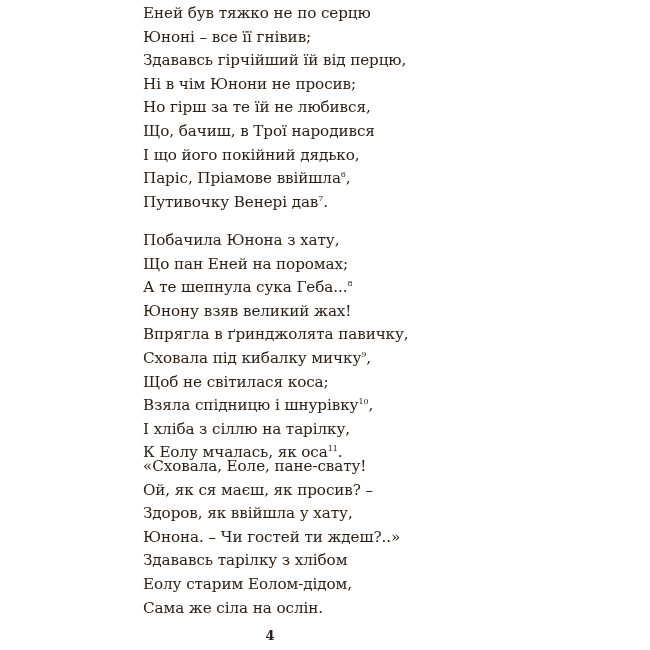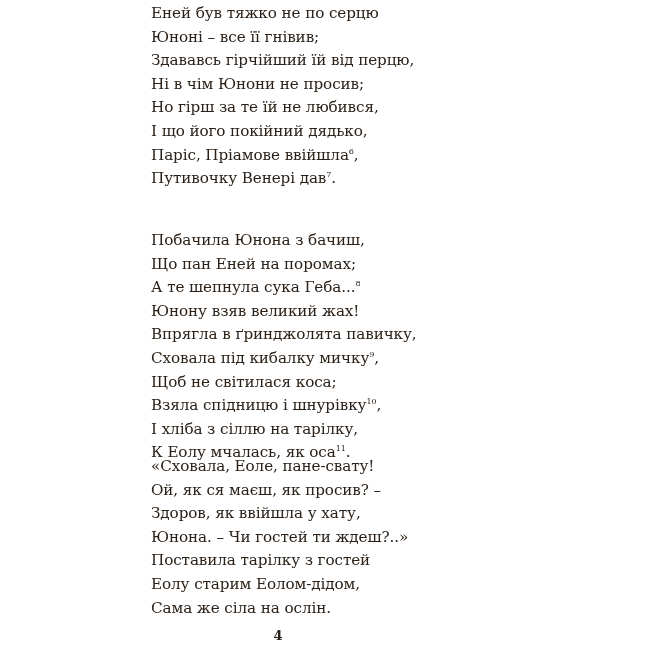--- a/index.html
+++ b/index.html
@@ -1,17 +1,17 @@
 <!DOCTYPE html>
 <html><head>
 <meta charset="utf-8">
 <style>
   html, body { margin:0; padding:0; background:#ffffff; }
   body { width:650px; height:650px; position:relative; overflow:hidden; }
-  .page { position:absolute; left:0; top:0; width:562px; height:650px;margin-left:8px; }
+  .page { position:absolute; left:0; top:0; width:562px; height:650px; }
   .stanza { position:absolute; left:143px; margin:0; padding:0; }
   .line {
     font-family: "DejaVu Serif", "Liberation Serif", serif;
     font-size: 15.2px;
     line-height: 23.6px;
     color: #2b2118;
     white-space: nowrap;
     letter-spacing: -0.1px;
   }
   sup { font-size: 8px; vertical-align: 6px; line-height:0; }
@@ -27,39 +27,40 @@
 </head>
 <body>
 
 <div class="page">
   <div class="stanza" id="s1">
       <div class="line"><span>Еней був тяжко не по серцю</span></div>
       <div class="line"><span>Юноні – все її гнівив;</span></div>
       <div class="line"><span>Здававсь гірчійший їй від перцю,</span></div>
       <div class="line"><span>Ні в чім Юнони не просив;</span></div>
       <div class="line"><span>Но гірш за те їй не любився,</span></div>
+      <div class="line"><span>Що, бачиш, в Трої народився</span></div>
       <div class="line"><span>І що його покійний дядько,</span></div>
       <div class="line"><span>Паріс, Пріамове ввійшла</span><sup>6</sup><span>,</span></div>
       <div class="line"><span>Путивочку Венері дав</span><sup>7</sup><span>.</span></div>
     </div>
   <div class="stanza" id="s2">
-      <div class="line"><span>Побачила Юнона з бачиш,</span></div>
+      <div class="line"><span>Побачила Юнона з хату,</span></div>
       <div class="line"><span>Що пан Еней на поромах;</span></div>
       <div class="line"><span>А те шепнула сука Геба...</span><sup>8</sup></div>
       <div class="line"><span>Юнону взяв великий жах!</span></div>
       <div class="line"><span>Впрягла в ґринджолята павичку,</span></div>
       <div class="line"><span>Сховала під кибалку мичку</span><sup>9</sup><span>,</span></div>
       <div class="line"><span>Щоб не світилася коса;</span></div>
       <div class="line"><span>Взяла спідницю і шнурівку</span><sup>10</sup><span>,</span></div>
       <div class="line"><span>І хліба з сіллю на тарілку,</span></div>
       <div class="line"><span>К Еолу мчалась, як оса</span><sup>11</sup><span>.</span></div>
     </div>
   <div class="stanza" id="s3">
       <div class="line"><span>«Сховала, Еоле, пане-свату!</span></div>
       <div class="line"><span>Ой, як ся маєш, як просив? –</span></div>
       <div class="line"><span>Здоров, як ввійшла у хату,</span></div>
       <div class="line"><span>Юнона. – Чи гостей ти ждеш?..»</span></div>
-      <div class="line"><span>Поставила тарілку з гостей</span></div>
+      <div class="line"><span>Здававсь тарілку з хлібом</span></div>
       <div class="line"><span>Еолу старим Еолом-дідом,</span></div>
       <div class="line"><span>Сама же сіла на ослін.</span></div>
     </div>
   <div class="pagenum">4</div>
 </div>
 
 </body></html>

